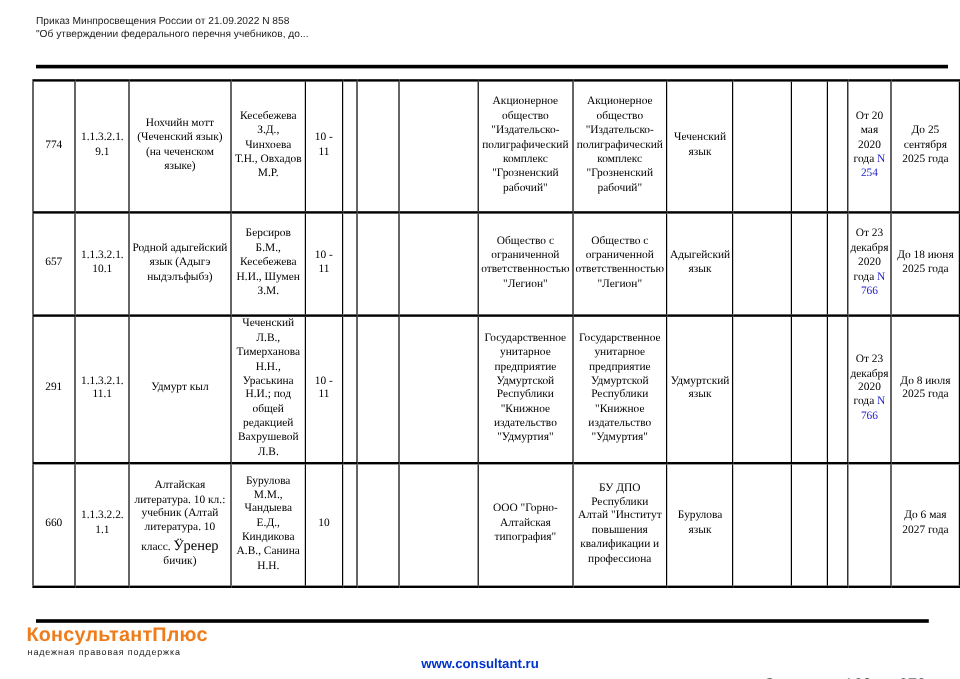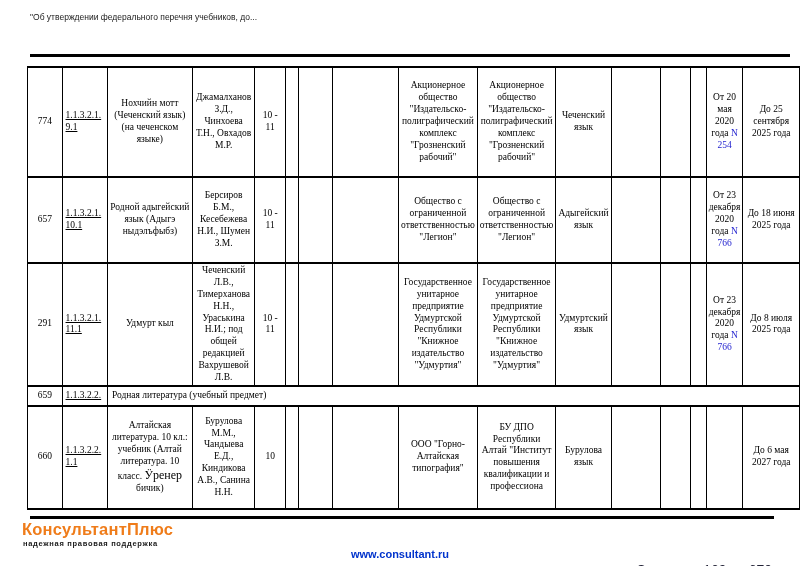--- a/index.html
+++ b/index.html
@@ -14,37 +14,38 @@
   .rule-bottom{position:absolute;left:30px;top:516px;width:744px;height:2.5px;background:#000;}
 
   
   .tbl-wrap{position:absolute;left:27px;top:66px;}
   table.fpu{border-collapse:collapse;table-layout:fixed;
             font-family:"Liberation Serif",serif;font-size:9.5px;line-height:1.25;}
   table.fpu td{border-left:1px solid #000;border-right:1px solid #000;
                border-top:2px solid #000;border-bottom:2px solid #000;
                text-align:center;vertical-align:middle;padding:1px 2px;
                overflow-wrap:anywhere;word-wrap:break-word;}
-  table.fpu td.code-cell{text-align:left;white-space:pre-line;padding-left:3px;vertical-align:middle;text-decoration:underline;}
+  table.fpu td.code-cell{text-align:center;white-space:pre-line;padding-left:3px;vertical-align:middle;}
   table.fpu td.left{text-align:left;padding-left:4px;}
   .doc-link{color:#1f1fce;}
   .big-serif{font-size:12px;}
 
   
   .logo{position:absolute;left:22px;top:520px;font-size:16.5px;font-weight:bold;color:#ef7c1a;letter-spacing:0.2px;}
-  .tagline{position:absolute;left:23px;top:539px;font-size:7.5px;font-weight:bold;color:#1a1a1a;letter-spacing:0.7px;}
+  .tagline{position:absolute;left:23px;top:539px;font-size:7.5px;font-weight:normal;color:#1a1a1a;letter-spacing:0.7px;}
   .site{position:absolute;left:0;right:0;top:548px;text-align:center;font-size:11px;font-weight:bold;color:#0033cc;}
   .page-info{position:absolute;right:28px;top:562px;font-size:14px;color:#222236;}
 </style>
 </head>
 <body>
 
 <div class="page">
 
   <div class="hdr-left">
+    <div>Приказ Минпросвещения России от 21.09.2022 N 858</div>
     <div>"Об утверждении федерального перечня учебников, до...</div>
   </div>
 
 
   <div class="rule-top"></div>
 
   <div class="tbl-wrap">
     <table class="fpu">
       <colgroup>
           <col style="width: 37px;">
@@ -63,21 +64,21 @@
           <col style="width: 18px;">
           <col style="width: 27px;">
           <col style="width: 59px;">
         </colgroup>
       <tbody>
           <tr style="height: 110px;">
             <td>774</td>
             <td class="code-cell">1.1.3.2.1.
 9.1</td>
             <td>Нохчийн мотт (Чеченский язык) (на чеченском языке)</td>
-            <td>Джамалханов З.Д., Чинхоева Т.Н., Овхадов М.Р.</td>
+            <td>Кесебежева З.Д., Чинхоева Т.Н., Овхадов М.Р.</td>
             <td>10 - 11</td>
             <td></td>
             <td></td>
             <td></td>
             <td>Акционерное общество "Издательско-полиграфический комплекс "Грозненский рабочий"</td>
             <td>Акционерное общество "Издательско-полиграфический комплекс "Грозненский рабочий"</td>
             <td>Чеченский язык</td>
             <td></td>
             <td></td>
             <td></td>
@@ -115,25 +116,20 @@
             <td></td>
             <td>Государственное унитарное предприятие Удмуртской Республики "Книжное издательство "Удмуртия"</td>
             <td>Государственное унитарное предприятие Удмуртской Республики "Книжное издательство "Удмуртия"</td>
             <td>Удмуртский язык</td>
             <td></td>
             <td></td>
             <td></td>
             <td><span>От 23 декабря 2020 года </span><span class="doc-link">N 766</span></td>
             <td>До 8 июля 2025 года</td>
           </tr>
-          <tr style="height: 20px;">
-            <td>659</td>
-            <td class="code-cell">1.1.3.2.2.</td>
-            <td colspan="14" class="left">Родная литература (учебный предмет)</td>
-          </tr>
           <tr style="height: 103px;">
             <td>660</td>
             <td class="code-cell">1.1.3.2.2.
 1.1</td>
             <td><span>Алтайская литература. 10 кл.: учебник (Алтай литература. 10 класс. </span><span class="big-serif">Ӱренер</span><span> бичик)</span></td>
             <td>Бурулова М.М., Чандыева Е.Д., Киндикова А.В., Санина Н.Н.</td>
             <td>10</td>
             <td></td>
             <td></td>
             <td></td>

